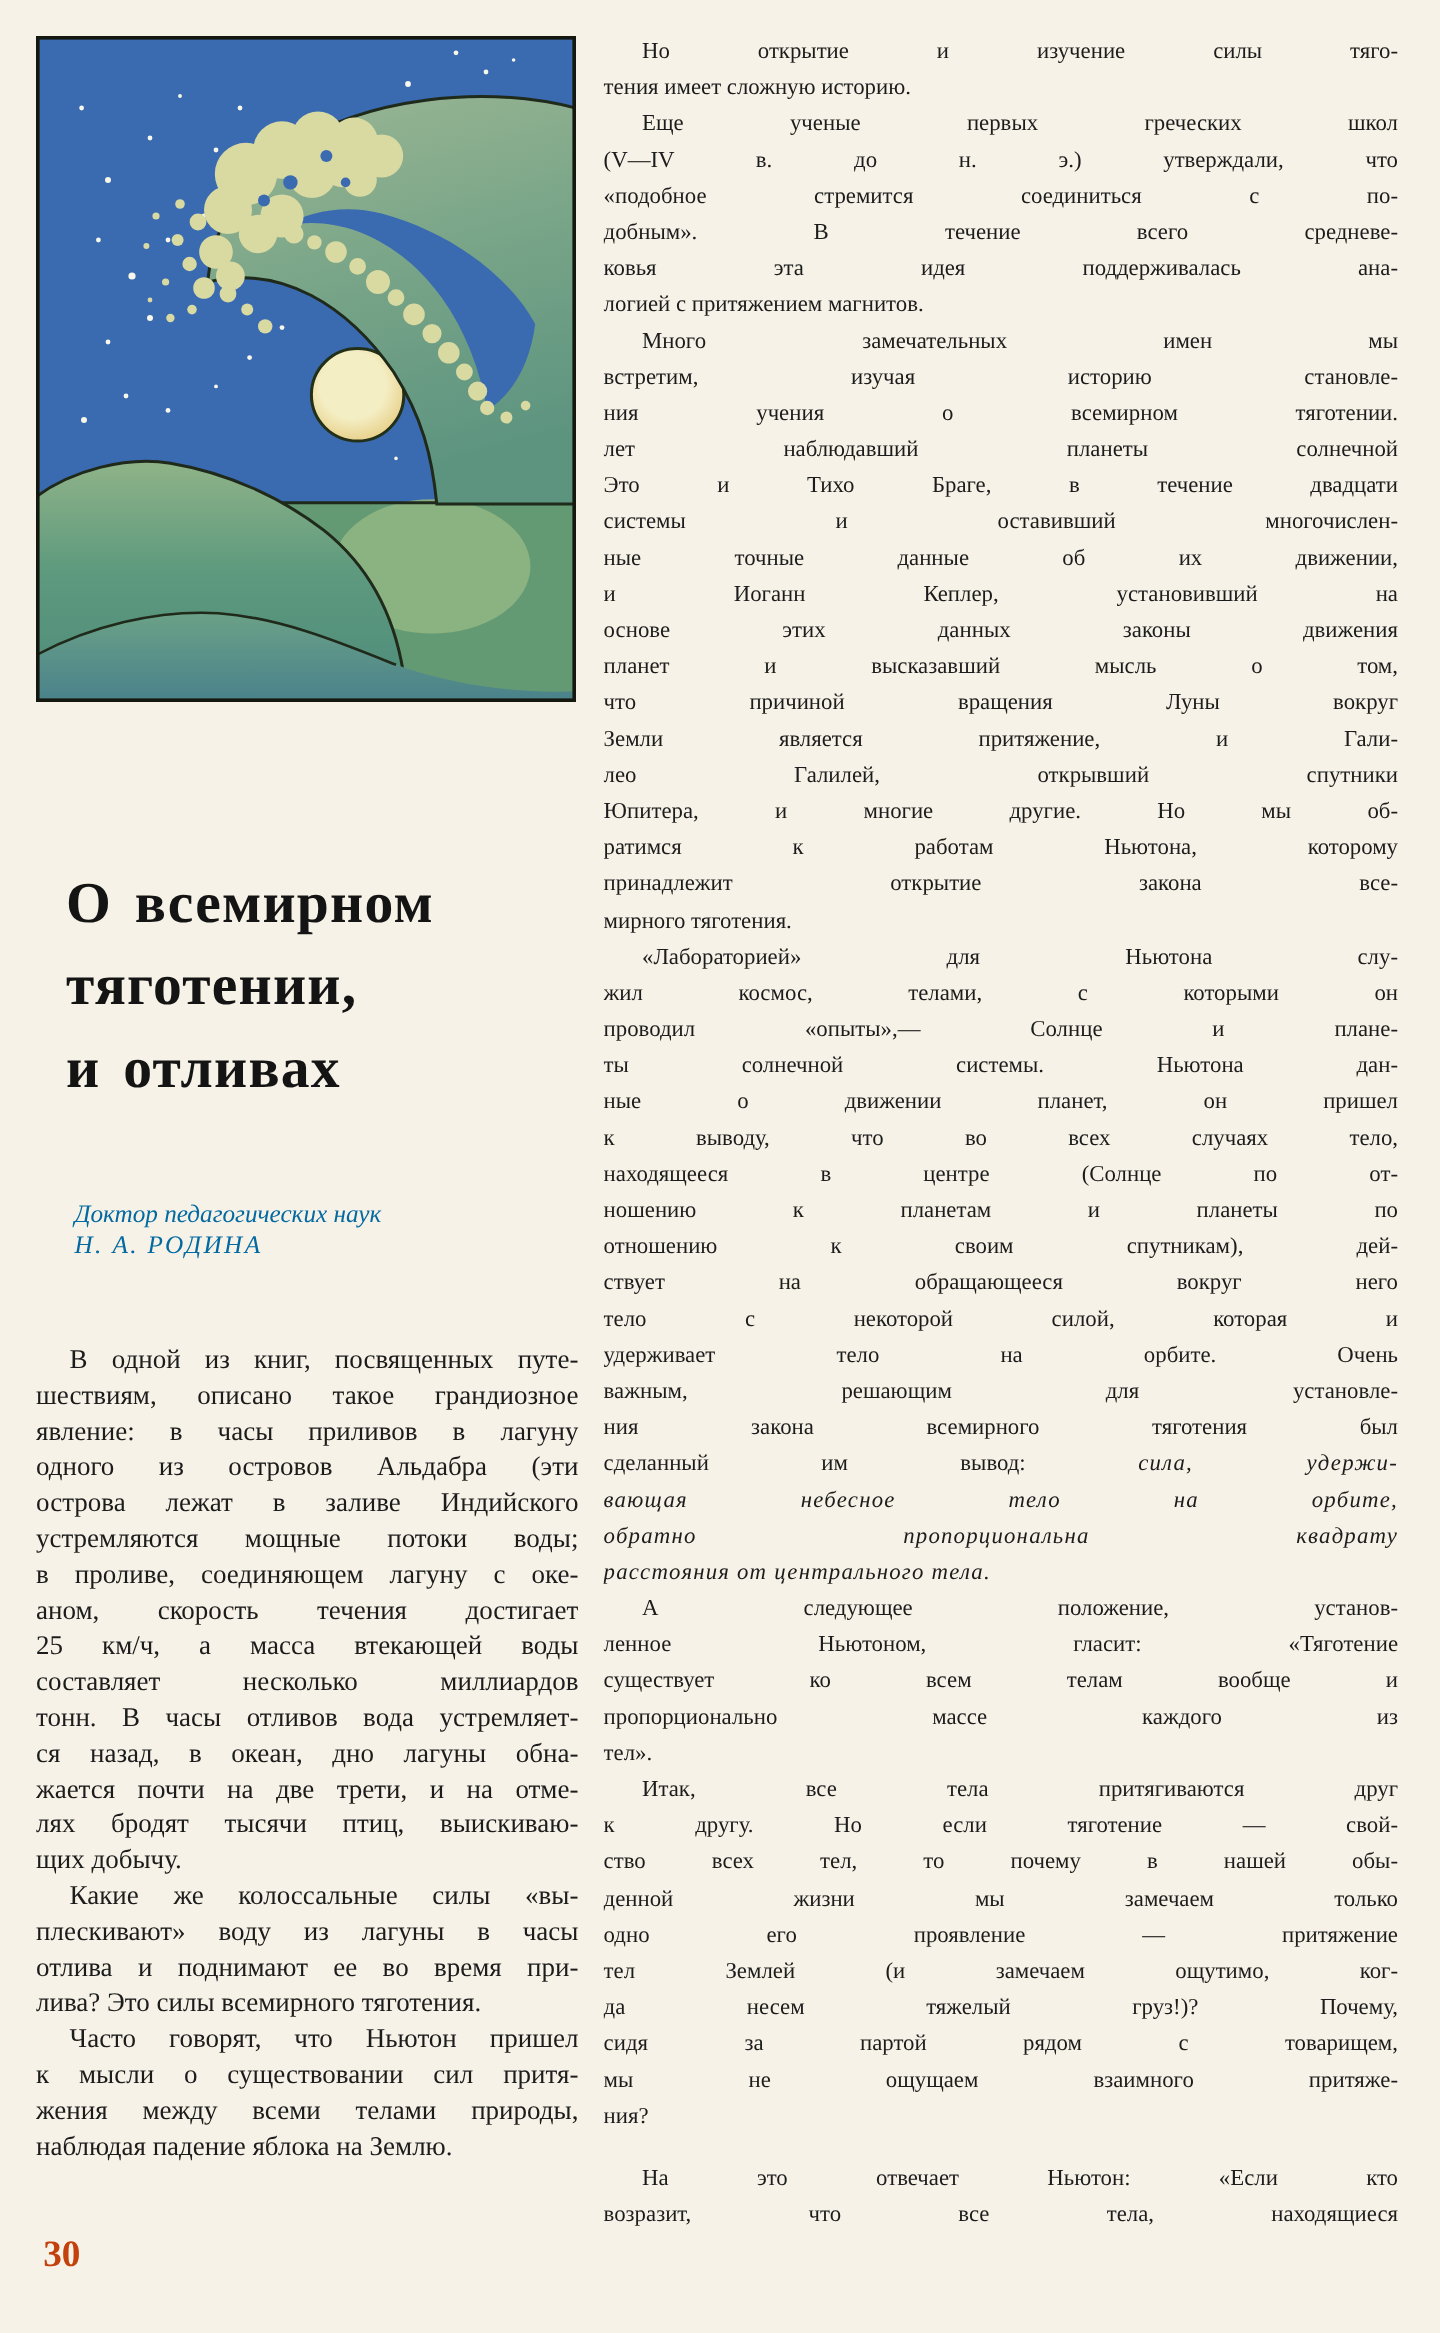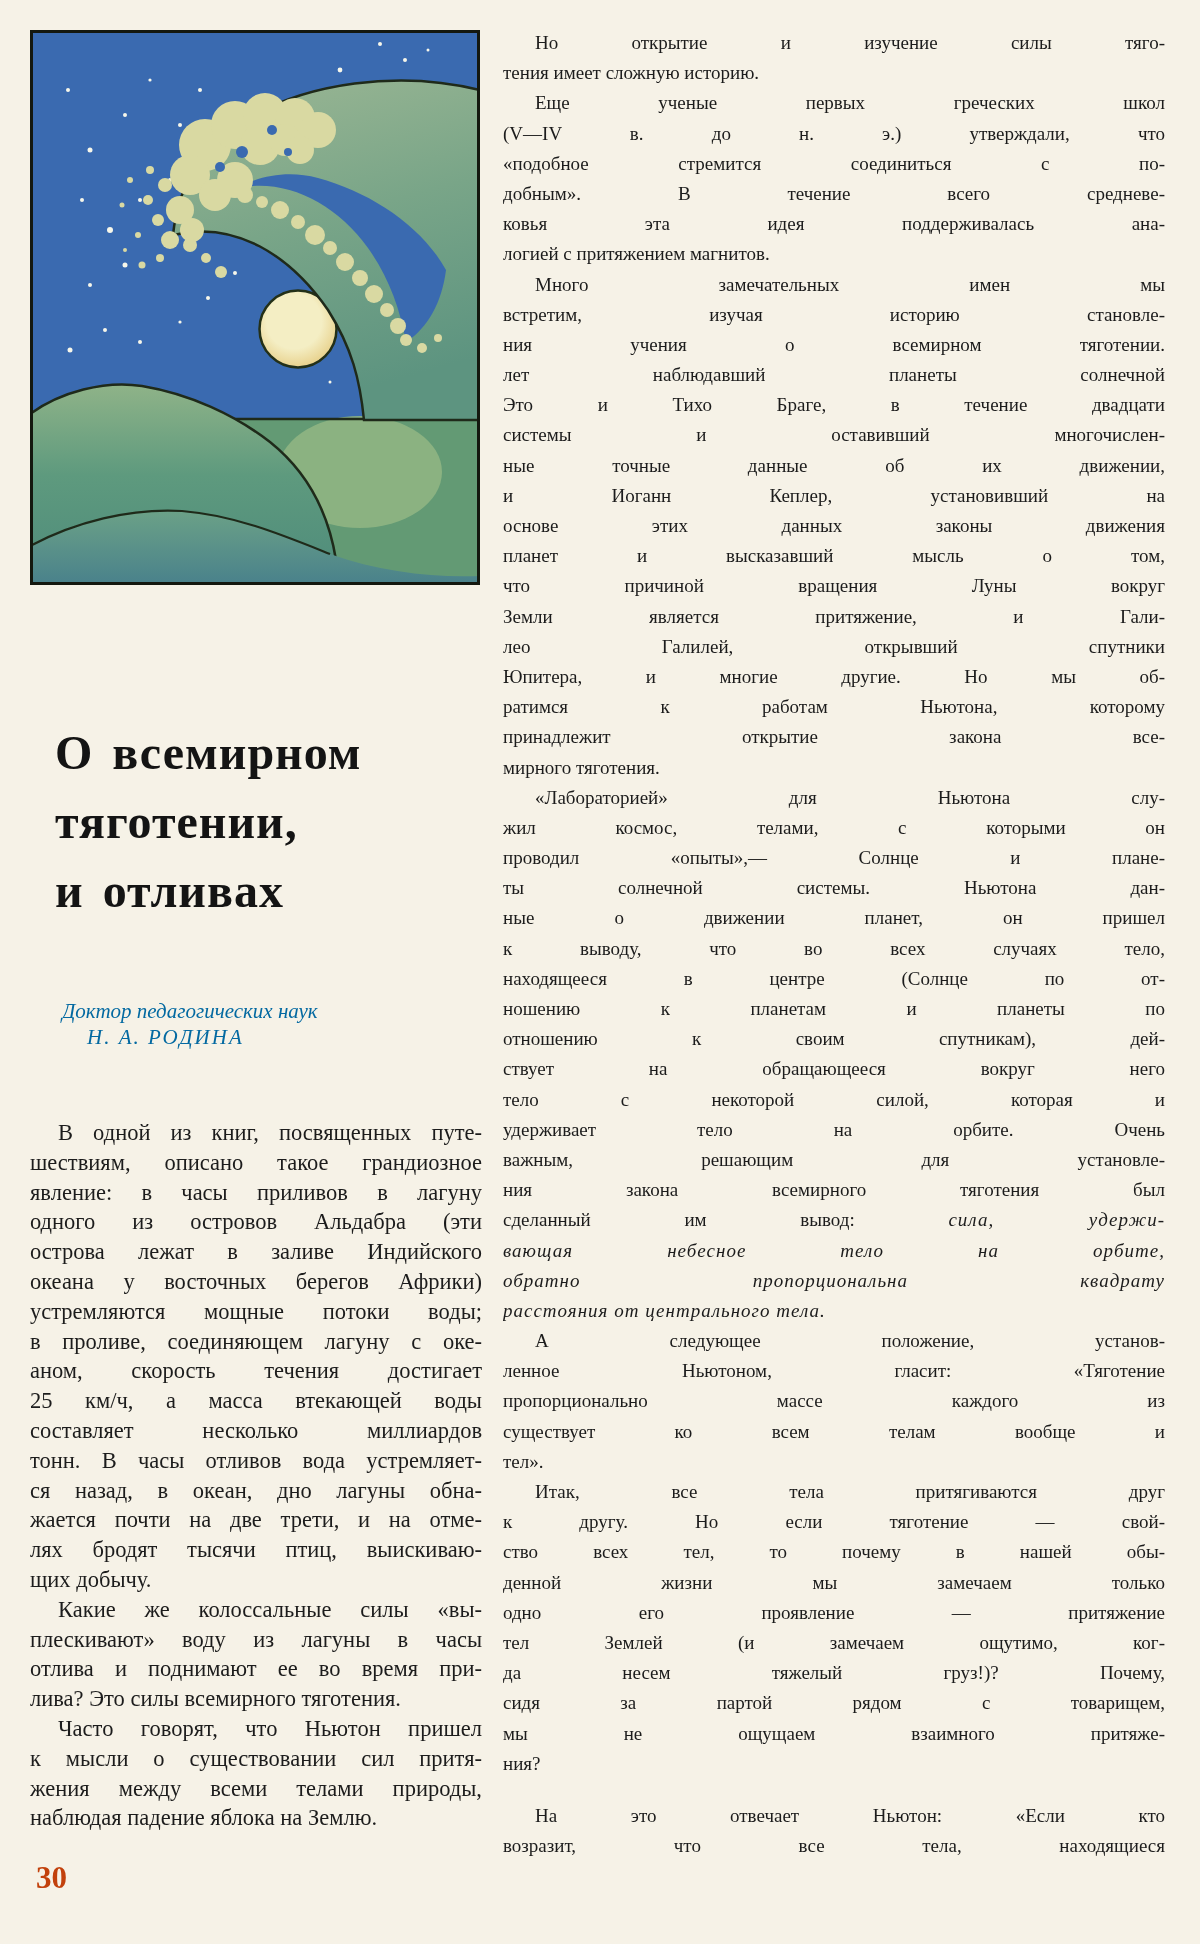--- a/index.html
+++ b/index.html
@@ -18,21 +18,21 @@
     position:absolute;left:55px;top:710px;width:420px;
   }
   .title-line{
     font-size:48px;line-height:53px;font-weight:700;
     letter-spacing:1px;color:#141414;word-spacing:6px;margin-top:16px;
   }
   .author-block{
     position:absolute;left:62px;top:998px;width:400px;
     font-style:italic;font-size:21px;line-height:26px;color:#0369a1;
   }
-  .author-name{letter-spacing:2px;margin-left:25px;}
+  .author-name{letter-spacing:2px;}
   .col{position:absolute;}
   .col-left{left:30px;top:1118px;width:452px;}
   .col-right{left:503px;top:28px;width:662px;}
   .tline{
     text-align:justify;text-align-last:justify;
     overflow:hidden;white-space:nowrap;
   }
   .col-left .tline{height:29.8px;line-height:29.8px;font-size:22.5px;}
   .col-right .tline{height:30.2px;line-height:30.2px;font-size:19px;}
   .col-left .tline.first{padding-left:28px;}
@@ -197,21 +197,20 @@
   <div class="author-name">Н. А. РОДИНА</div>
 </div>
 
 <div class="col col-left">
     <div class="para">
       <div class="tline first">В одной из книг, посвященных путе-</div>
       <div class="tline">шествиям, описано такое грандиозное</div>
       <div class="tline">явление: в часы приливов в лагуну</div>
       <div class="tline">одного из островов Альдабра (эти</div>
       <div class="tline">острова лежат в заливе Индийского</div>
-      <div class="tline">океана у восточных берегов Африки)</div>
       <div class="tline">устремляются мощные потоки воды;</div>
       <div class="tline">в проливе, соединяющем лагуну с оке-</div>
       <div class="tline">аном, скорость течения достигает</div>
       <div class="tline">25 км/ч, а масса втекающей воды</div>
       <div class="tline">составляет несколько миллиардов</div>
       <div class="tline">тонн. В часы отливов вода устремляет-</div>
       <div class="tline">ся назад, в океан, дно лагуны обна-</div>
       <div class="tline">жается почти на две трети, и на отме-</div>
       <div class="tline">лях бродят тысячи птиц, выискиваю-</div>
       <div class="tline last">щих добычу.</div>
@@ -277,22 +276,22 @@
       <div class="tline">важным, решающим для установле-</div>
       <div class="tline">ния закона всемирного тяготения был</div>
       <div class="tline"><span>сделанный им вывод: </span><span class="it">сила, удержи-</span></div>
       <div class="tline"><span class="it">вающая небесное тело на орбите,</span></div>
       <div class="tline"><span class="it">обратно пропорциональна квадрату</span></div>
       <div class="tline last"><span class="it">расстояния от центрального тела.</span></div>
     </div>
     <div class="para">
       <div class="tline first">А следующее положение, установ-</div>
       <div class="tline">ленное Ньютоном, гласит: «Тяготение</div>
+      <div class="tline">существует ко всем телам вообще и</div>
       <div class="tline">пропорционально массе каждого из</div>
-      <div class="tline">существует ко всем телам вообще и</div>
       <div class="tline last">тел».</div>
     </div>
     <div class="para">
       <div class="tline first">Итак, все тела притягиваются друг</div>
       <div class="tline">к другу. Но если тяготение — свой-</div>
       <div class="tline">ство всех тел, то почему в нашей обы-</div>
       <div class="tline">денной жизни мы замечаем только</div>
       <div class="tline">одно его проявление — притяжение</div>
       <div class="tline">тел Землей (и замечаем ощутимо, ког-</div>
       <div class="tline">да несем тяжелый груз!)? Почему,</div>

